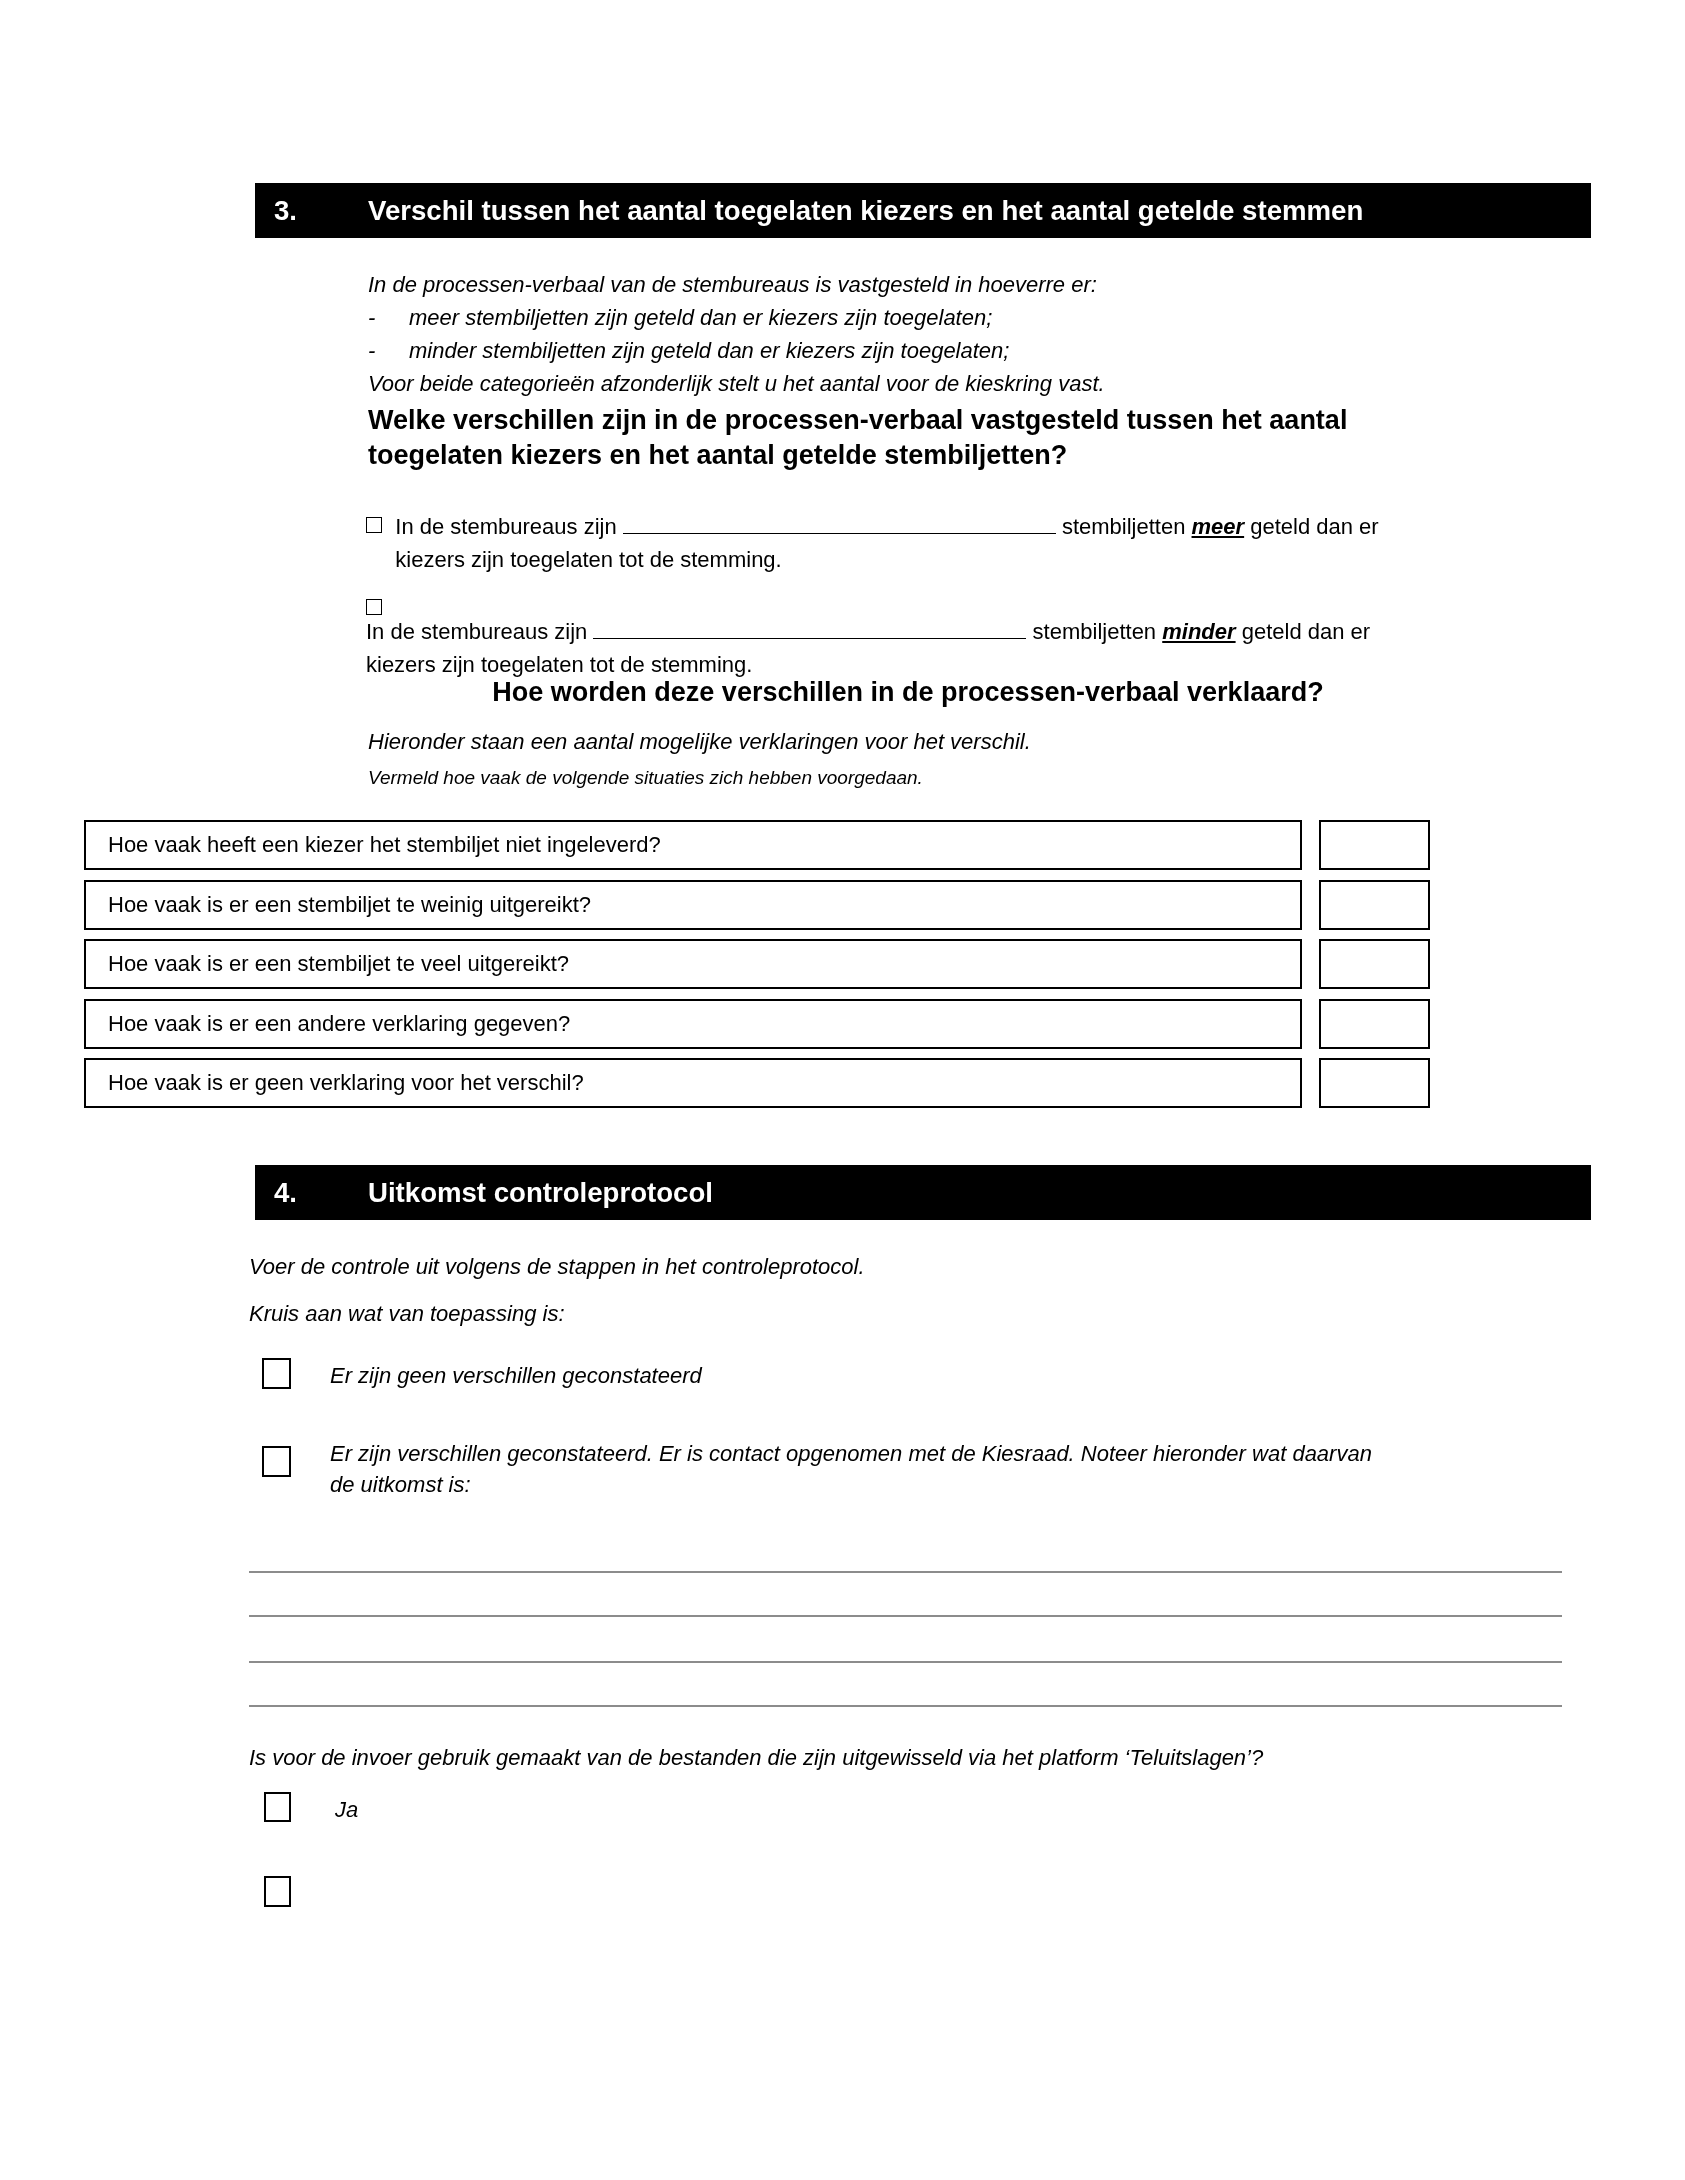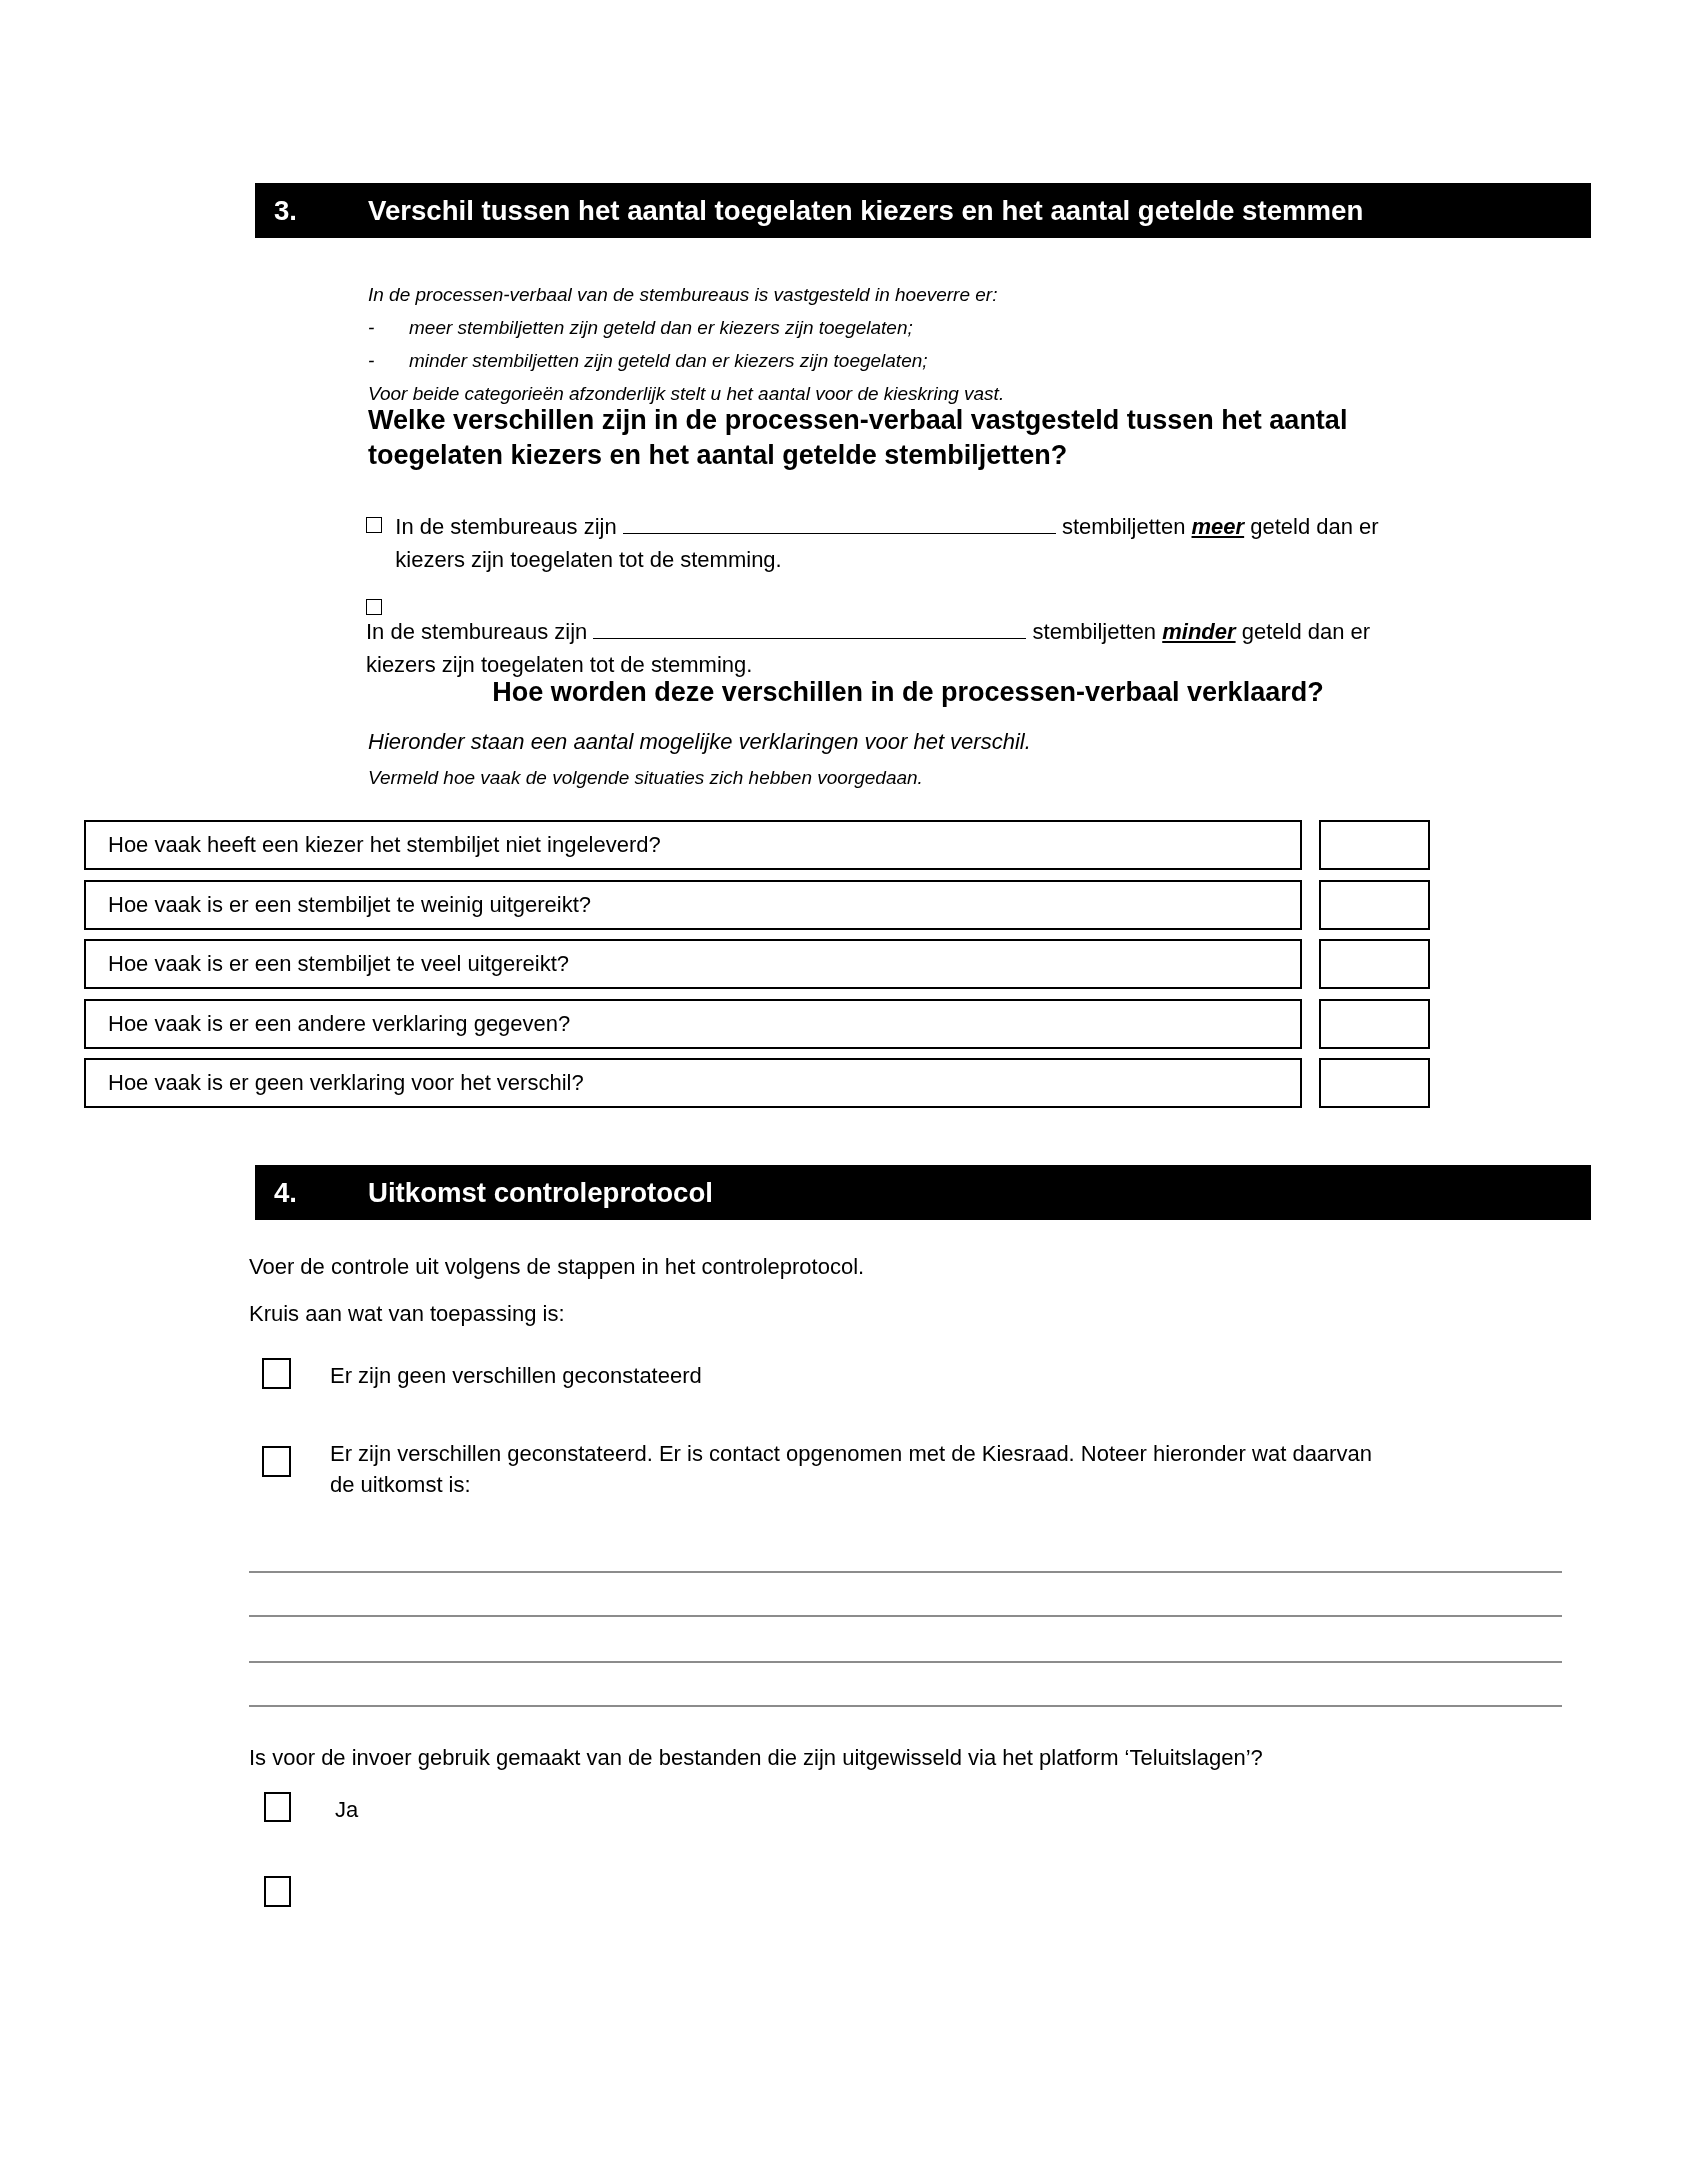--- a/index.html
+++ b/index.html
@@ -24,21 +24,21 @@
     font-weight:bold;
     font-size:27.6px;
     line-height:55px;
   }
   .secbar .num{position:absolute;left:19px;top:0;}
   .secbar .ttl{position:absolute;left:113px;top:0;white-space:nowrap;}
 
   
   .intro{
     left:368px; top:268px; width:1075px;
-    font-style:italic; font-size:19px; line-height:33px;margin-top:10px;
+    font-style:italic; font-size:22px; line-height:33px;
   }
   .bullet{display:flex;}
   .bullet .dash{width:41px;flex:0 0 41px;}
 
   .q-bold{
     font-weight:bold; font-size:27px; line-height:35px;
   }
   .q1{left:368px; top:403px; width:1080px;}
   .q2{left:368px; top:675px; width:1080px; white-space:nowrap;text-align:center;}
 
@@ -65,21 +65,21 @@
     box-sizing:border-box; width:1218px; height:50px;
     border:2.9px solid #000; background:#fff;
     display:flex; align-items:center;
     padding-left:22px; font-size:22px;
   }
   .abox{
     box-sizing:border-box; width:111px; height:50px;
     border:2.9px solid #000; background:#fff; margin-left:17px;
   }
 
-  .body-text{font-size:22px; line-height:31px;}
+  .body-text{font-size:22px; line-height:31px;font-style:italic;}
 
   .cb-big{
     width:28.5px; height:31px; box-sizing:border-box;
     border:2.9px solid #000; background:#fff;
   }
 
   .write-line{
     left:249px; width:1313px; height:0;
     border-top:2.9px solid #8c8c8c;
   }

